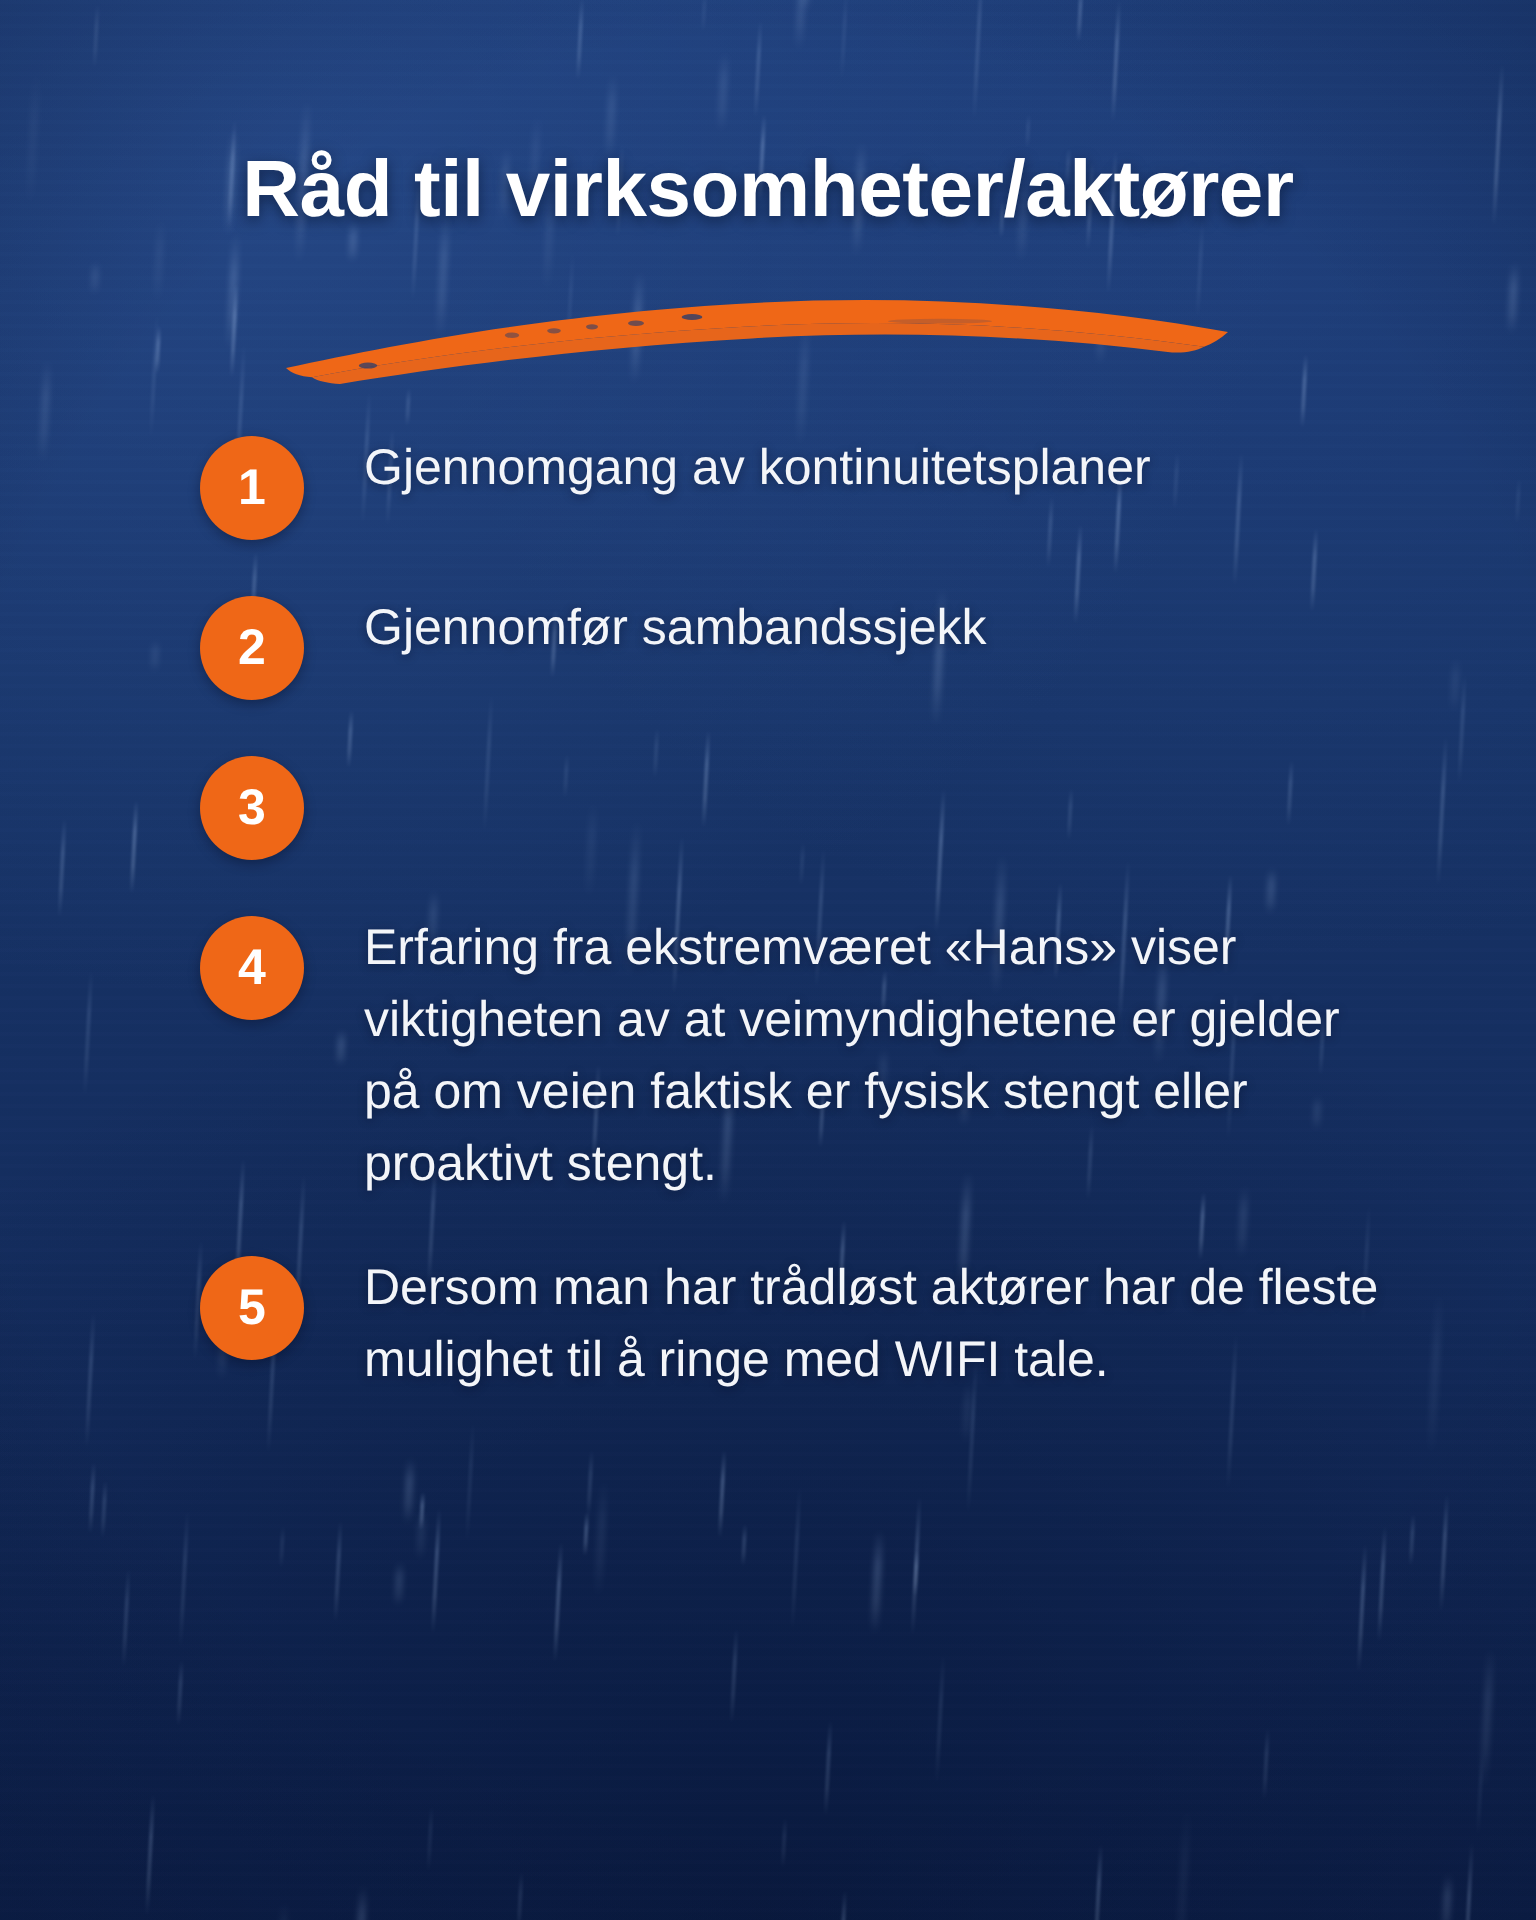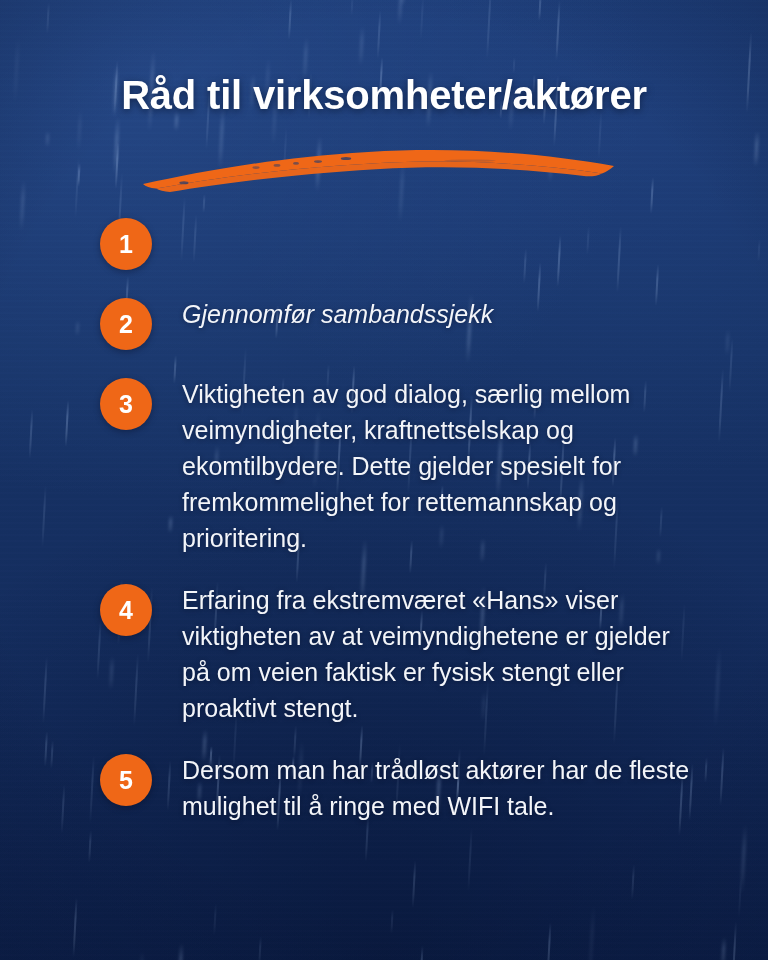--- a/index.html
+++ b/index.html
@@ -336,30 +336,30 @@
         <ellipse cx="137" cy="29.4" rx="3.4" ry="1.3" fill="#1d3a72" opacity="0.5"></ellipse>
         <ellipse cx="116" cy="31.6" rx="3.6" ry="1.4" fill="#1d3a72" opacity="0.45"></ellipse>
         <ellipse cx="44" cy="46.8" rx="4.6" ry="1.5" fill="#1d3a72" opacity="0.7"></ellipse>
         <ellipse cx="330" cy="24.6" rx="26" ry="1.2" fill="#1d3a72" opacity="0.2"></ellipse>
       </svg>
     </div>
 
     <ul class="advice-list" id="advice-list">
   <li class="advice-item">
     <span class="badge" style="background: rgb(239, 103, 23);">1</span>
+    <span class="advice-text" style="color: rgb(243, 245, 249);">Gjennomgang av kontinuitetsplaner</span>
   </li>
 
   <li class="advice-item">
     <span class="badge" style="background: rgb(239, 103, 23);">2</span>
-    <span class="advice-text" style="color: rgb(243, 245, 249); font-style: italic;">Gjennomfør sambandssjekk</span>
+    <span class="advice-text" style="color: rgb(243, 245, 249);">Gjennomfør sambandssjekk</span>
   </li>
 
   <li class="advice-item">
     <span class="badge" style="background: rgb(239, 103, 23);">3</span>
-    <span class="advice-text" style="color: rgb(243, 245, 249);">Viktigheten av god dialog, særlig mellom veimyndigheter, kraftnettselskap og ekomtilbydere. Dette gjelder spesielt for fremkommelighet for rettemannskap og prioritering.</span>
   </li>
 
   <li class="advice-item">
     <span class="badge" style="background: rgb(239, 103, 23);">4</span>
     <span class="advice-text" style="color: rgb(243, 245, 249);">Erfaring fra ekstremværet «Hans» viser viktigheten av at veimyndighetene er gjelder på om veien faktisk er fysisk stengt eller proaktivt stengt.</span>
   </li>
 
   <li class="advice-item">
     <span class="badge" style="background: rgb(239, 103, 23);">5</span>
     <span class="advice-text" style="color: rgb(243, 245, 249);">Dersom man har trådløst aktører har de fleste mulighet til å ringe med WIFI tale.</span>

